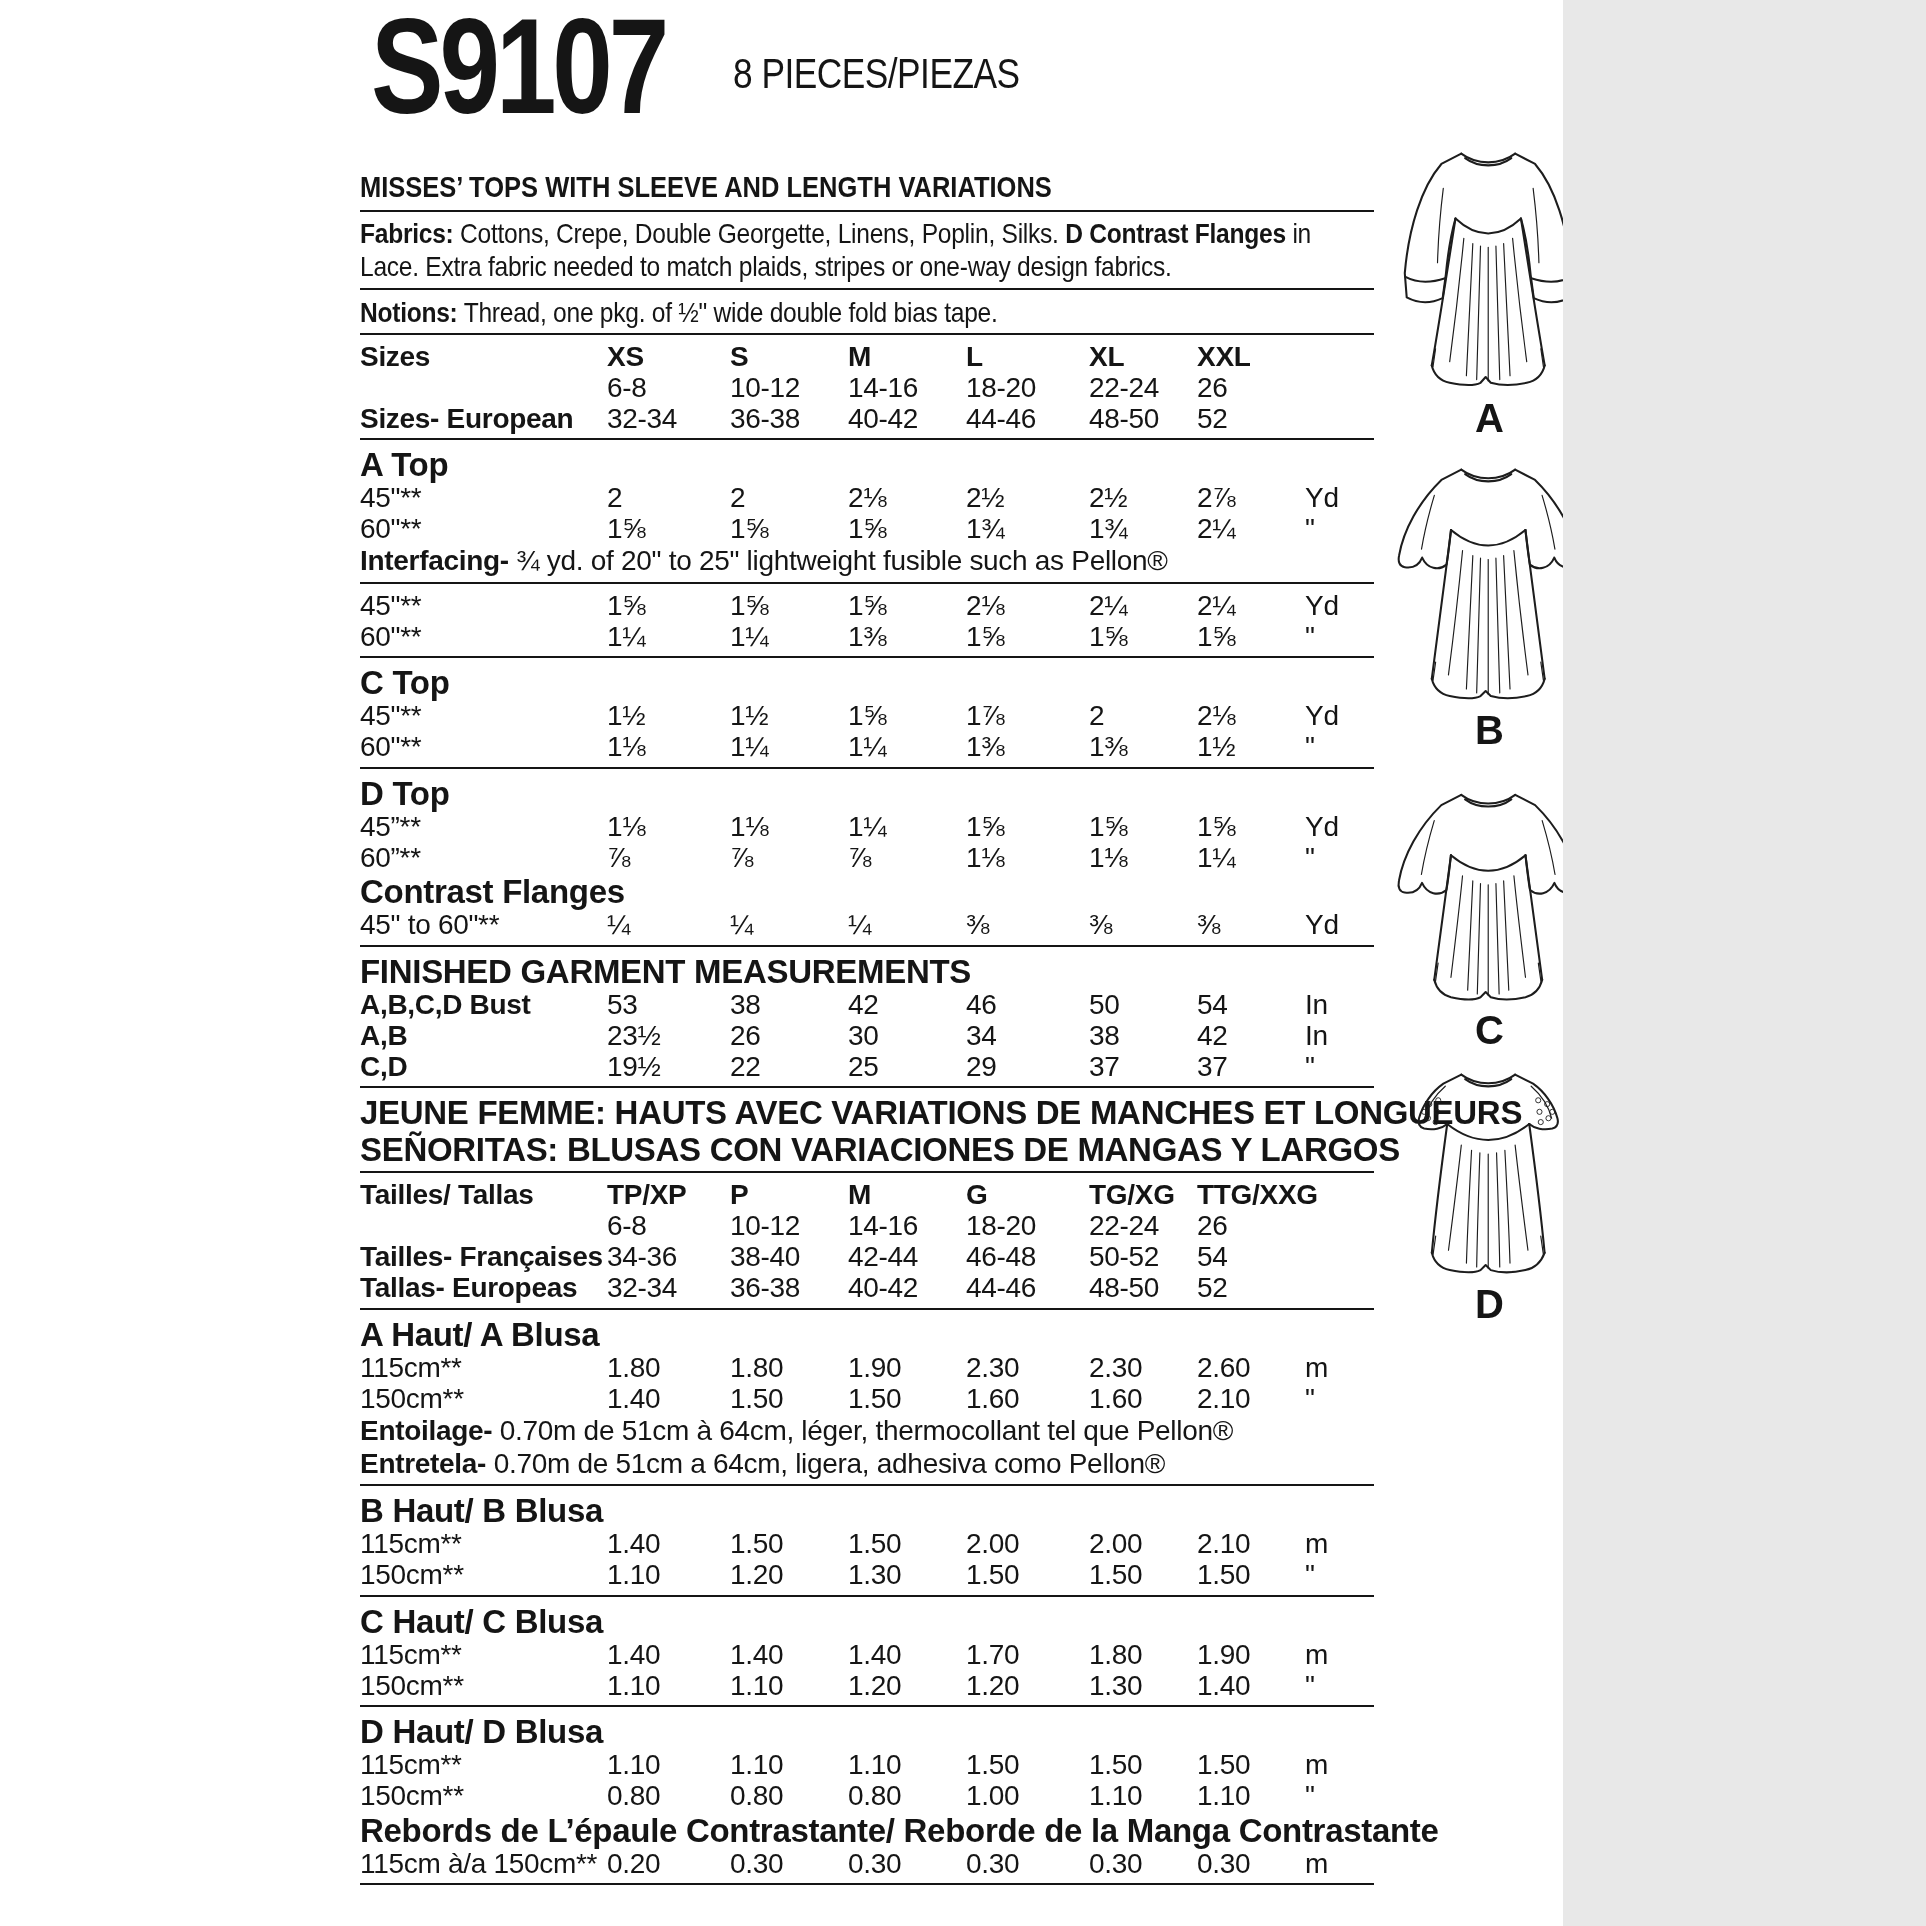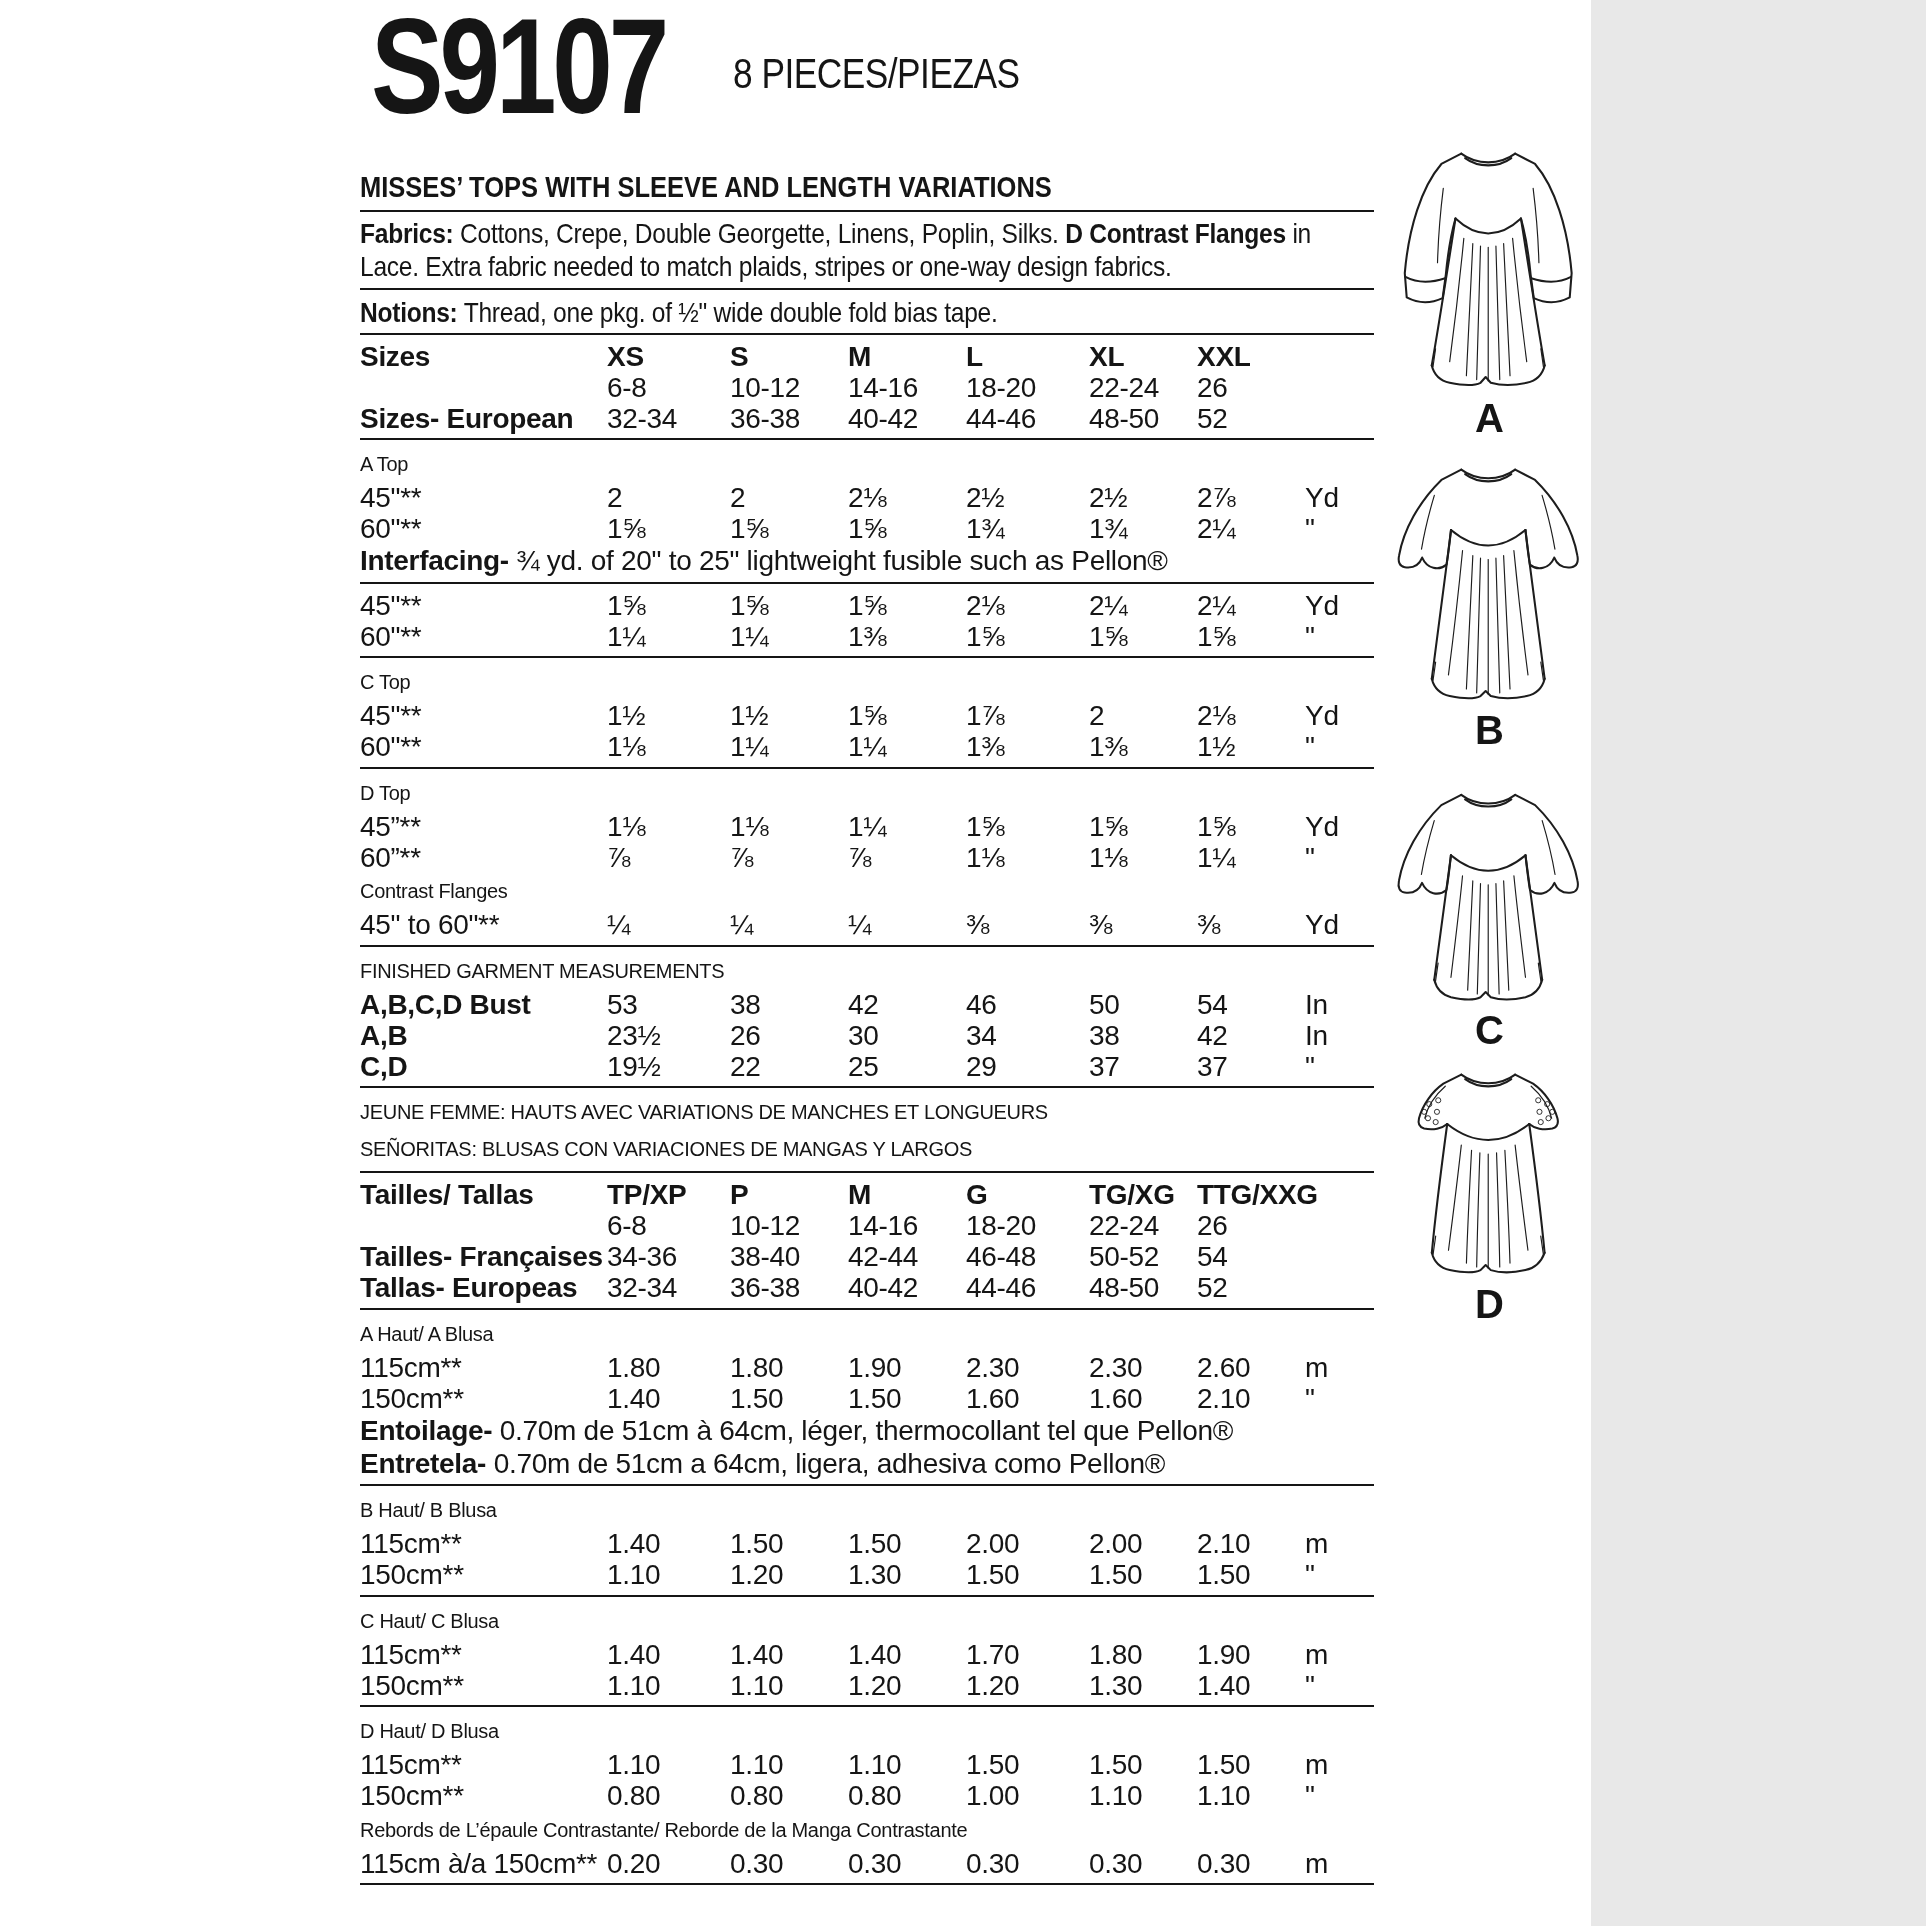--- a/index.html
+++ b/index.html
@@ -1,37 +1,37 @@
 <!DOCTYPE html>
 <html style="font-size:10.3px"><head>
 <meta charset="utf-8">
 <style>
   html,body{margin:0;padding:0;background:#e8e8e8;}
   #page{position:relative;width:1563px;height:1926px;background:#ffffff;overflow:hidden;
-        font-family:"Liberation Sans",sans-serif;color:#151515;padding-left:28px;}
+        font-family:"Liberation Sans",sans-serif;color:#151515;}
   
   #brand{position:absolute;left:371px;top:-11.6px;font-size:136px;font-weight:700;
          letter-spacing:-5.1px;transform:scaleX(.80);transform-origin:0 0;white-space:nowrap;}
   #pieces{position:absolute;left:733px;top:50px;font-size:42px;letter-spacing:-0.6px;
           transform:scaleX(.84);transform-origin:0 0;white-space:nowrap;}
   
   #sheet{position:absolute;left:360px;top:123px;width:1014px;}
   .doc-title{font-size:30px;font-weight:700;line-height:36px;white-space:nowrap;margin-top:46px;}
   .cx{display:inline-block;transform:scaleX(.85);transform-origin:0 50%;white-space:nowrap;}
   .rule{border-top:2.6px solid #151515;margin:4.5px 0 5.8px 0;}
   .squeeze{width:1156px;transform:scaleX(.8777);transform-origin:0 0;
            font-size:28px;line-height:33px;letter-spacing:-0.3px;}
   .squeeze b{font-weight:700;}
   
   .trow{display:grid;grid-template-columns:247px 123px 118px 118px 123px 108px 108px 1fr;
         font-size:28px;line-height:31px;letter-spacing:-0.3px;white-space:nowrap;align-items:baseline;}
   .trow .c{overflow:visible;}
   .b{font-weight:700;}
   .full{grid-column:1/-1;}
-  .sec-title{font-size:20px;font-weight:400;line-height:35px;letter-spacing:-0.3px;padding-top:1.3px;}
+  .sec-title{font-size:33px;font-weight:700;line-height:35px;letter-spacing:-0.3px;padding-top:1.3px;}
   .note-line{font-size:28px;line-height:33px;letter-spacing:-0.3px;}
   
   .view{position:absolute;left:1379px;width:221px;text-align:center;}
   .view svg{display:block;}
   .vlabel{font-size:40px;font-weight:700;margin-top:1.3px;}
   .ol{fill:none;stroke:#1d1d1d;stroke-width:3.2;stroke-linecap:round;stroke-linejoin:round;}
   .thin{fill:none;stroke:#1d1d1d;stroke-width:1.8;stroke-linecap:round;}
   .dot{fill:none;stroke:#1d1d1d;stroke-width:1.4;}
 </style>
 </head>

